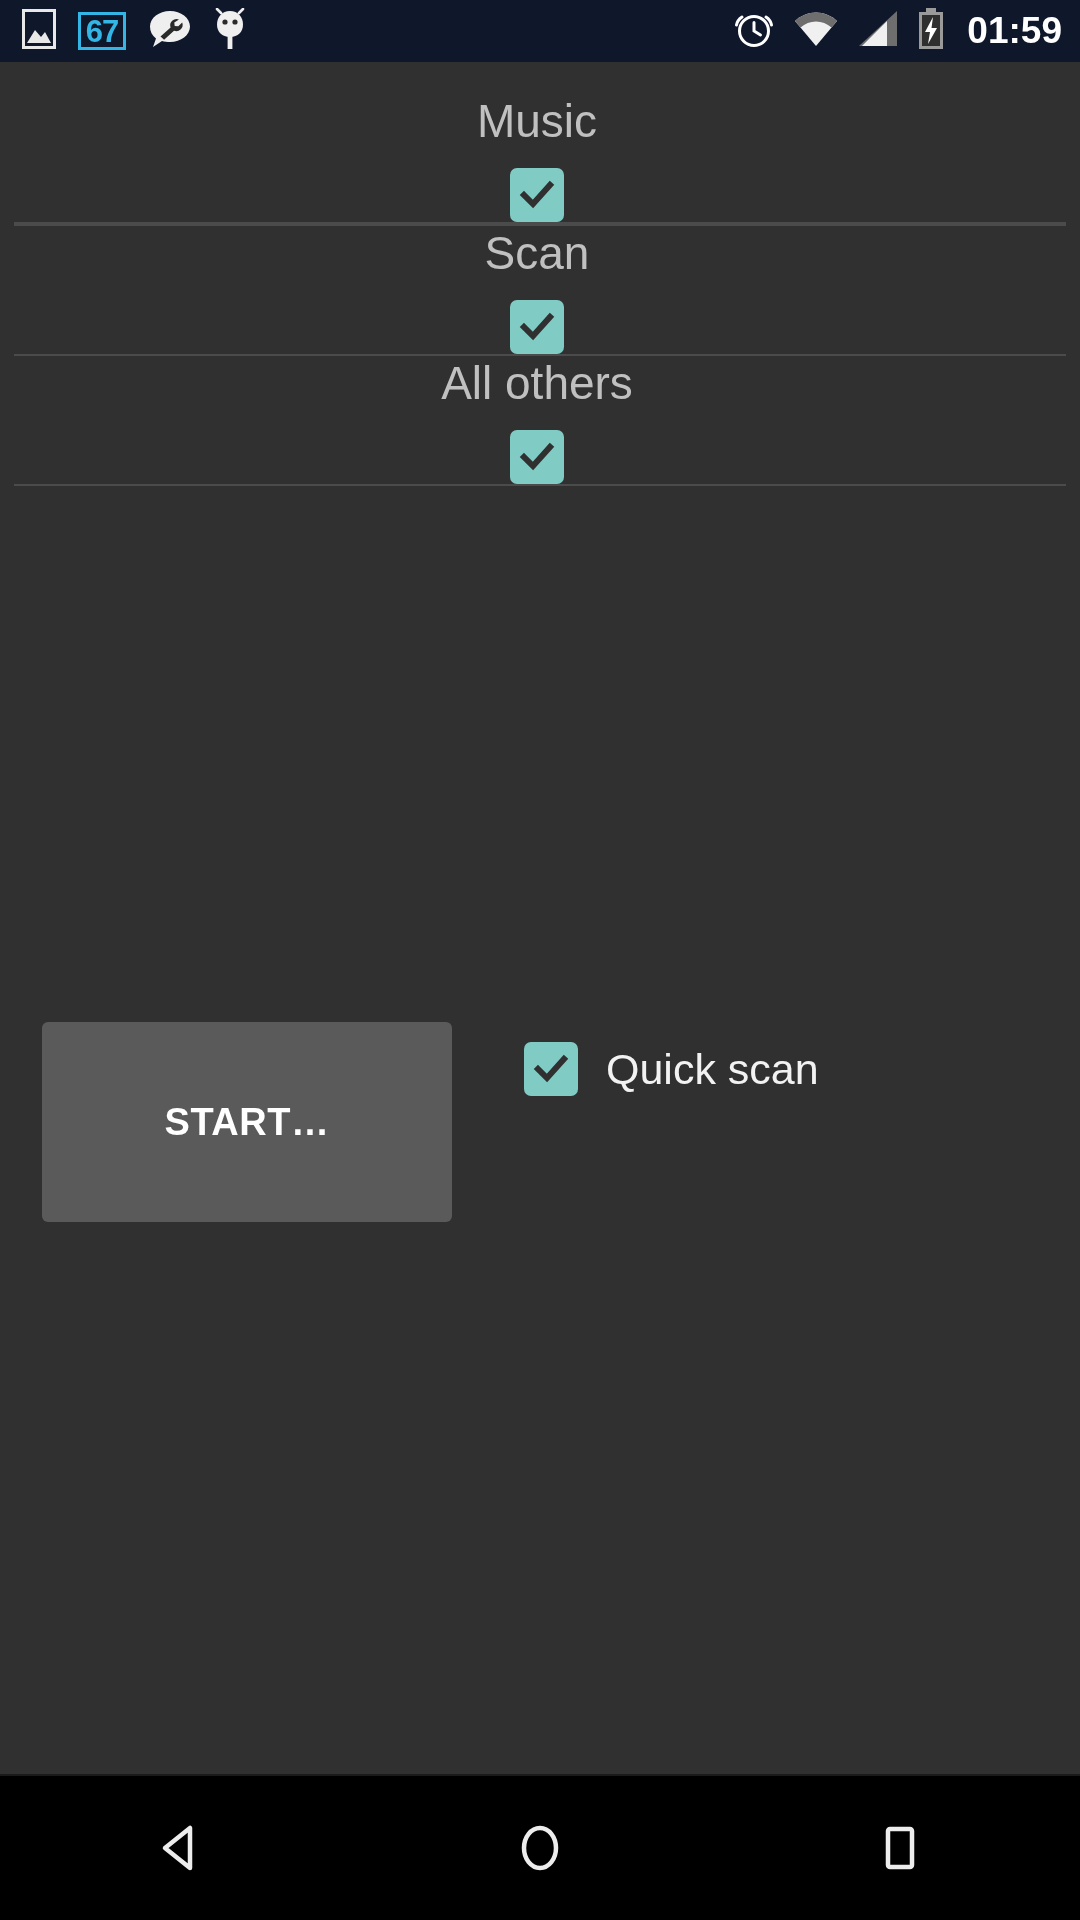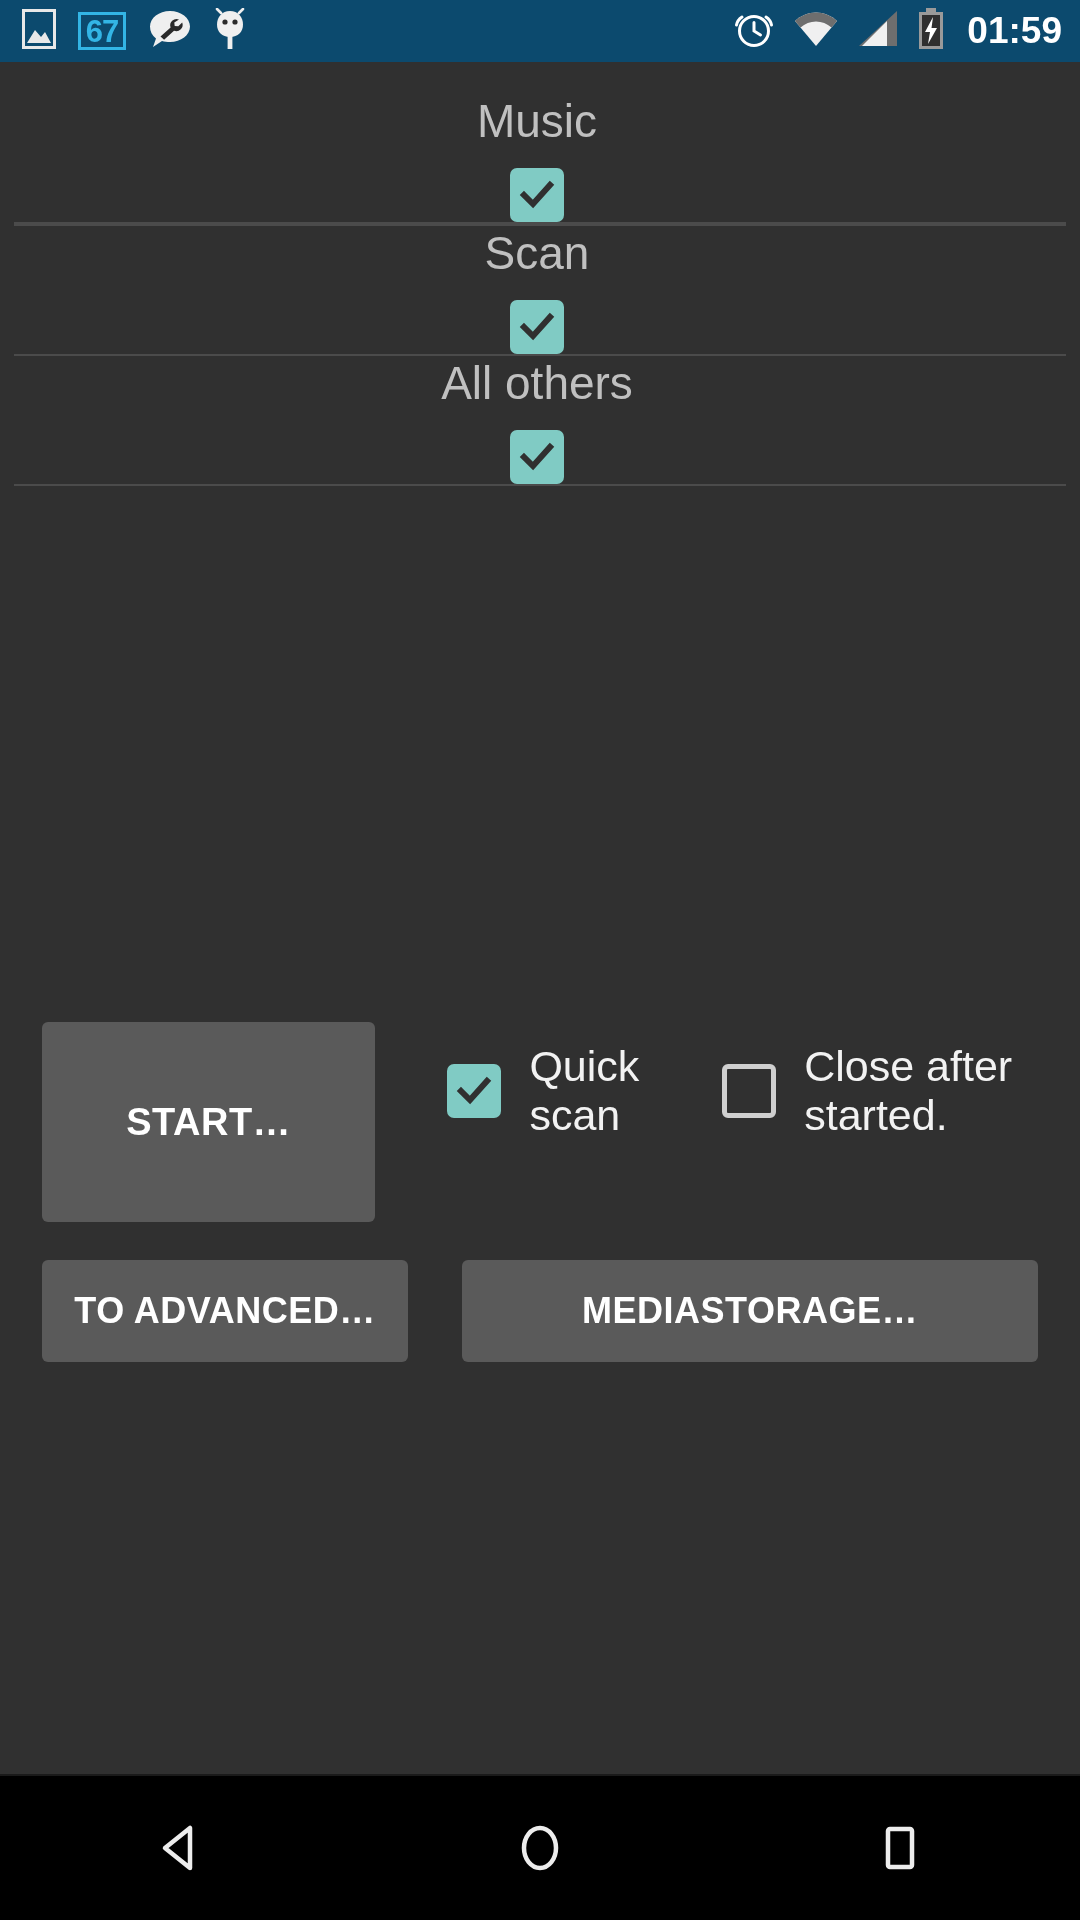--- a/index.html
+++ b/index.html
@@ -20,21 +20,21 @@
     height: 1920px;
     background: #303030;
     display: flex;
     flex-direction: column;
   }
 
   
   #status-bar {
     position: relative;
     height: 62px;
-    background: #0c4a6e;
+    background: #0f172a;
     flex: 0 0 62px;
     display: flex;
     align-items: center;
     justify-content: space-between;
     padding: 0 18px 0 22px;
     box-sizing: border-box;
   }
   .status-left, .status-right {
     display: flex;
     align-items: center;
@@ -165,21 +165,21 @@
     display: flex;
     align-items: center;
     justify-content: center;
     box-sizing: border-box;
     cursor: pointer;
   }
 
   #option-col {
     margin-left: 72px;
     display: flex;
-    flex-direction: row;
+    flex-direction: column;
     gap: 38px;
     padding-top: 20px;
   }
   .opt-row {
     display: flex;
     align-items: center;
     gap: 28px;
     cursor: pointer;
   }
   .opt-label {
@@ -354,31 +354,23 @@
         <div id="option-col">
           <div class="opt-row">
             <span class="cb checked">
               <svg class="tick" width="40" height="40" viewBox="0 0 40 40">
                 <path d="M7 20 L16 29 L33 10" stroke="#303030" stroke-width="6" fill="none" stroke-linecap="square"></path>
               </svg>
             </span>
             <span class="opt-label">Quick scan</span>
           </div>
 
-          <div class="opt-row">
-            <span class="cb unchecked"></span>
-            <span class="opt-label">Close after started.</span>
-          </div>
         </div>
       </div>
 
-      <div id="nav-buttons-row">
-        <div class="wide-button" id="to-advanced-button">TO ADVANCED…</div>
-        <div class="wide-button" id="mediastorage-button">MEDIASTORAGE…</div>
-      </div>
 
     </div>
   </div>
 
   <div id="nav-bar">
     <div class="nav-btn">
       <svg width="56" height="56" viewBox="0 0 56 56">
         <path d="M38 8 L38 48 L13 28 Z" fill="none" stroke="#ededed" stroke-width="4.5" stroke-linejoin="round"></path>
       </svg>
     </div>

